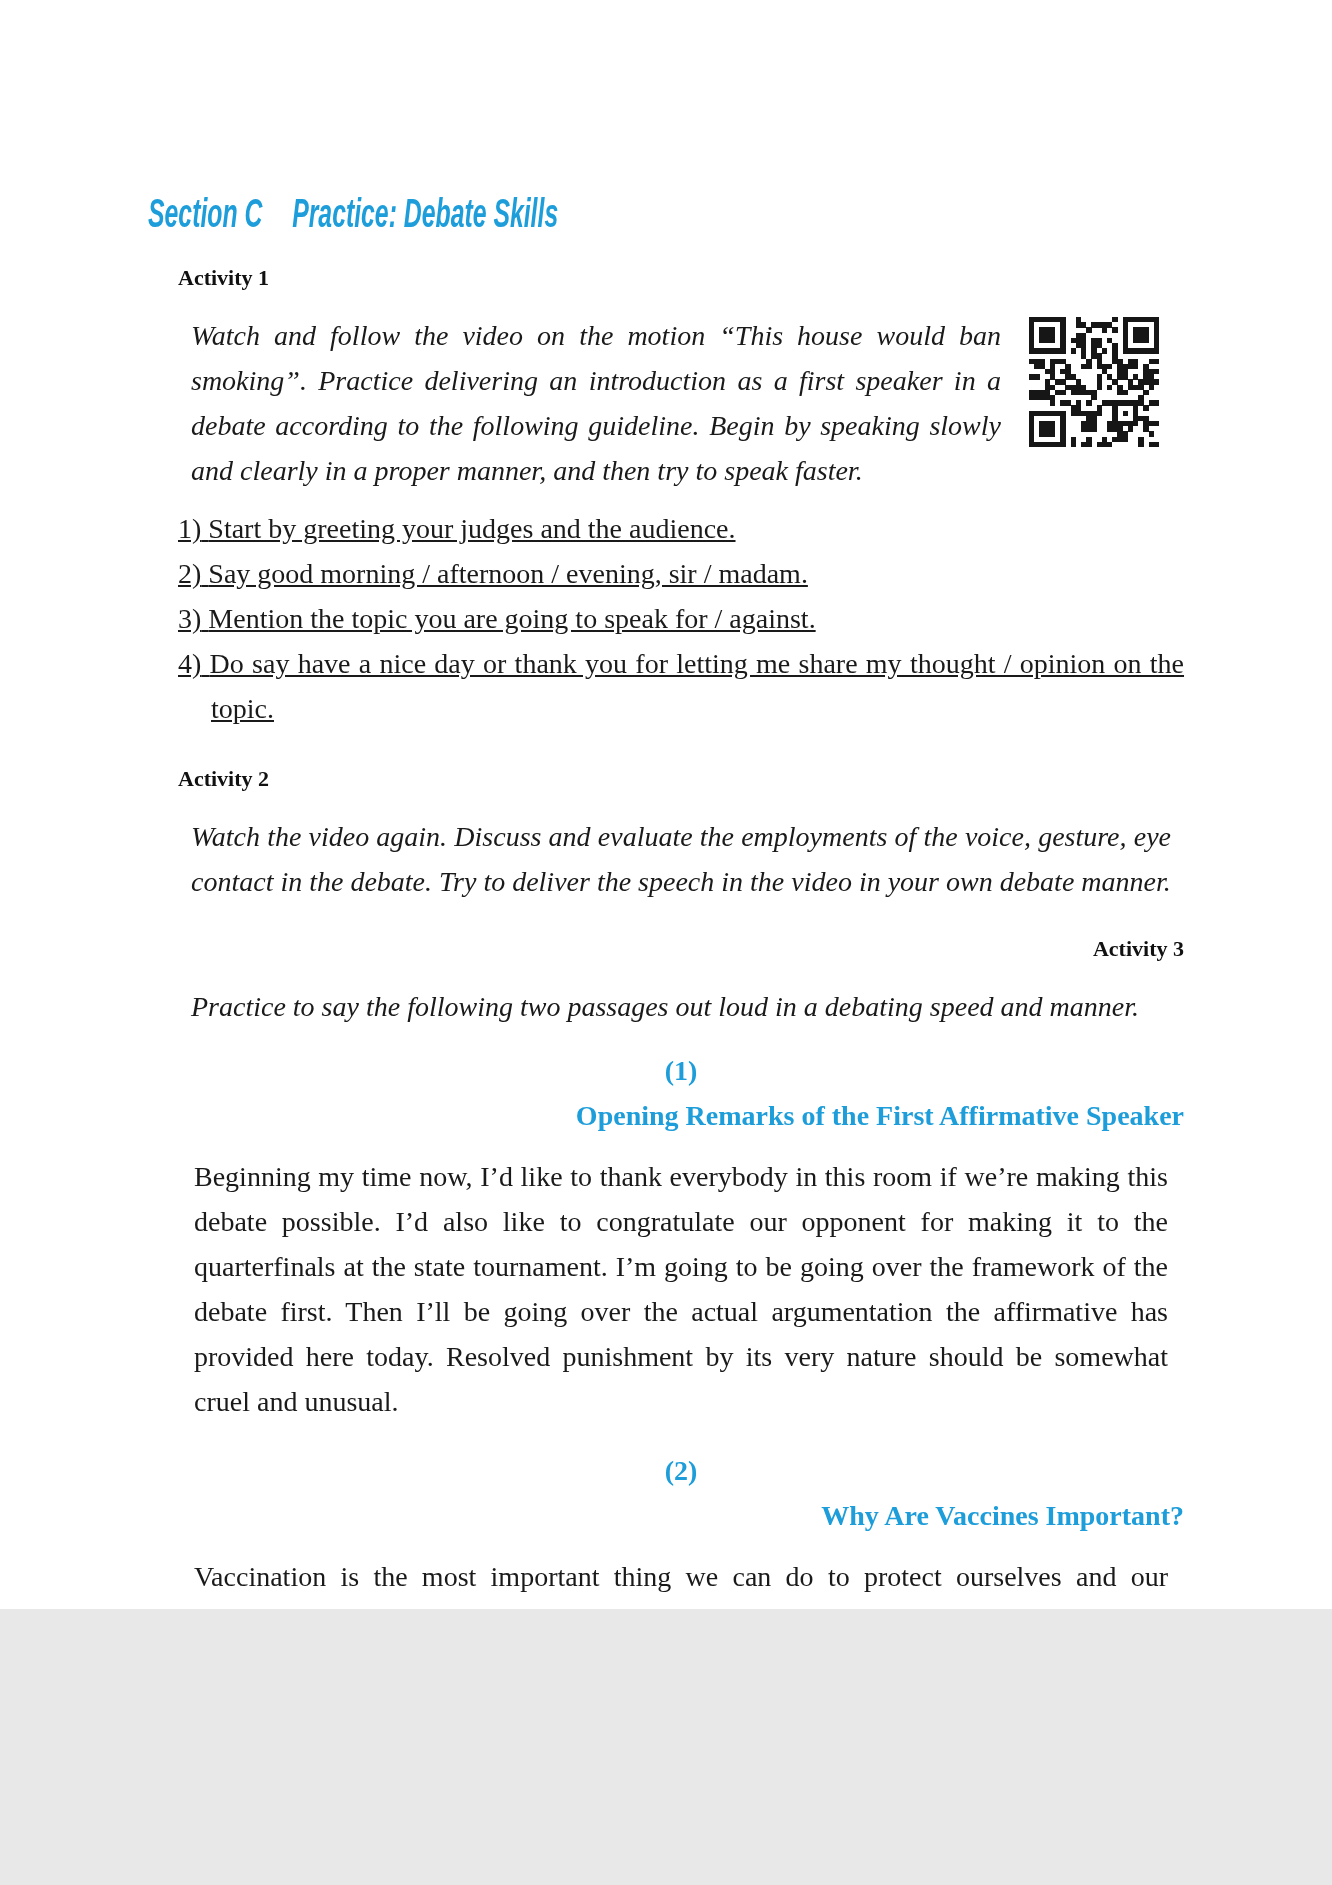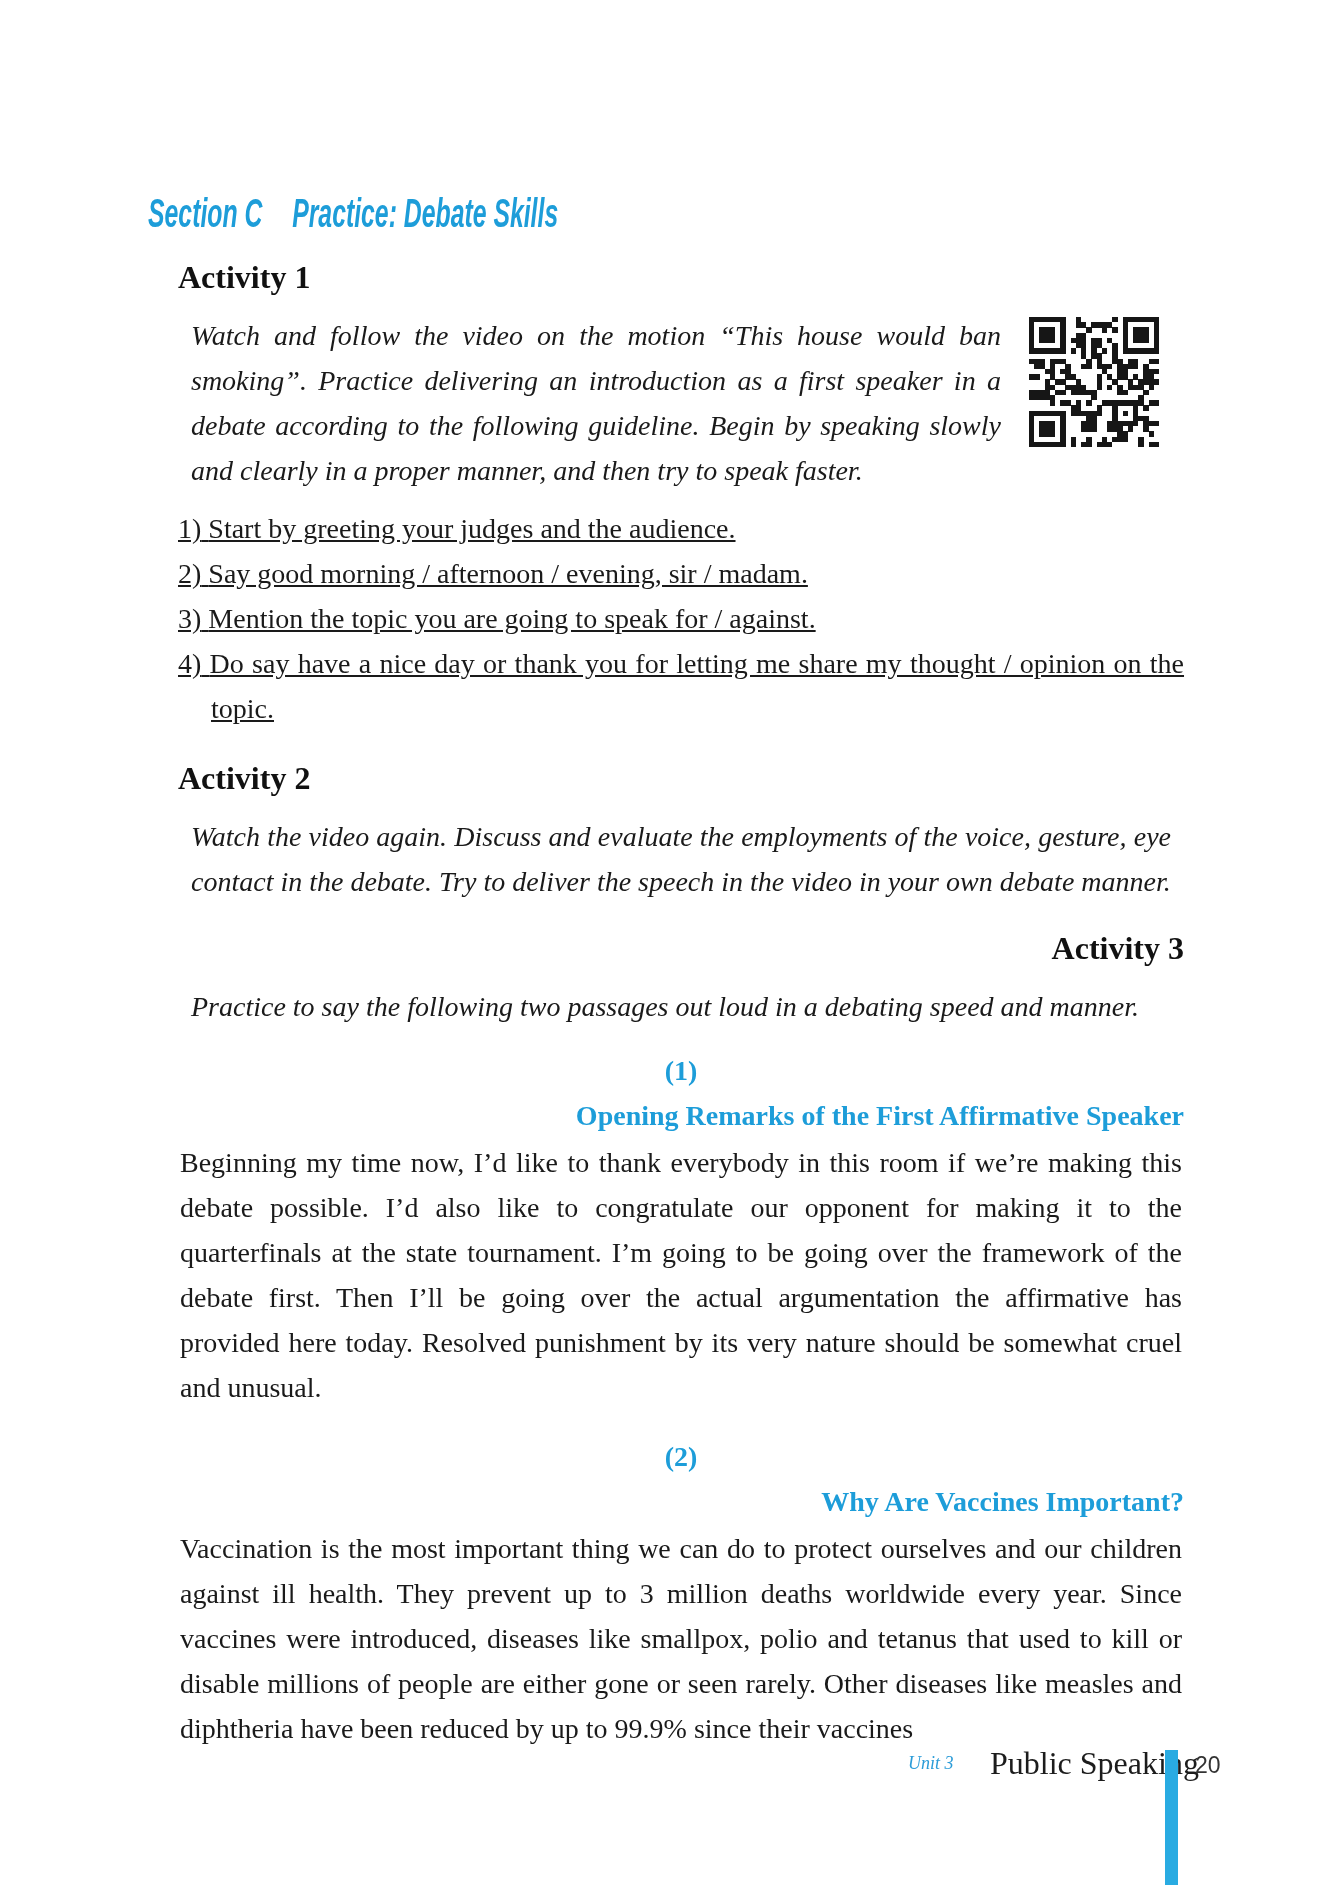--- a/index.html
+++ b/index.html
@@ -3,21 +3,21 @@
 <meta charset="utf-8">
 <style>
   :root{
     --accent:#1D9DD9;
     --bar-blue:#29ABE2;
     --ink:#1a1a1a;
   }
   html,body{margin:0;padding:0;background:#e8e8e8;}
   .page{
     position:relative;
-    width:1332px;height:1885px;
+    width:1332px;height:1609px;
     background:#ffffff;
     overflow:hidden;
     font-family:"Liberation Serif", serif;
     color:var(--ink);
     margin:0 auto;
   }
   
   .section-title{
     position:absolute;left:148px;top:191px;
     font-family:"Liberation Sans", sans-serif;
@@ -28,21 +28,21 @@
     transform:scaleX(0.62);
     transform-origin:left top;
   }
   .section-title .gap{display:inline-block;width:48px;}
   
   .content{
     position:absolute;left:178px;top:255px;width:1006px;
     font-size:28px;line-height:45px;
   }
   .activity-heading{
-    margin:0;font-size:32px;font-weight:700;line-height:45px;color:#111;
+    margin:0;font-size:22px;font-weight:700;line-height:45px;color:#111;
   }
   .mt-act2{margin-top:25px;}
   .mt-act3{margin-top:22px;text-align:right;}
   .instr{
     margin:13px;font-style:italic;text-align:justify;
   }
   .qr-float{
     float:right;width:130px;height:130px;
     margin:4px 12px 10px 28px;
   }
@@ -53,21 +53,21 @@
     padding-left:33px;text-indent:-33px;
   }
   .passage-num{
     margin:0;text-align:center;font-weight:700;color:var(--accent);line-height:45px;
   }
   .mt-p1{margin-top:19px;}
   .mt-p2{margin-top:24px;}
   .passage-title{
     margin:0;text-align:right;font-weight:700;color:var(--accent);line-height:45px;
   }
-  .passage-body{margin:2px;text-align:justify;}
+  .passage-body{margin:16px;text-align:justify;}
   
   .footer-unit-label{
     position:absolute;left:908px;top:1748px;
     font-style:italic;font-size:18px;color:#2B9CD8;line-height:30px;
   }
   .footer-unit-title{
     position:absolute;left:990px;top:1748px;
     font-size:32px;color:#1c1c1c;line-height:30px;font-family:Liberation Serif, serif;
   }
   .footer-bar{

